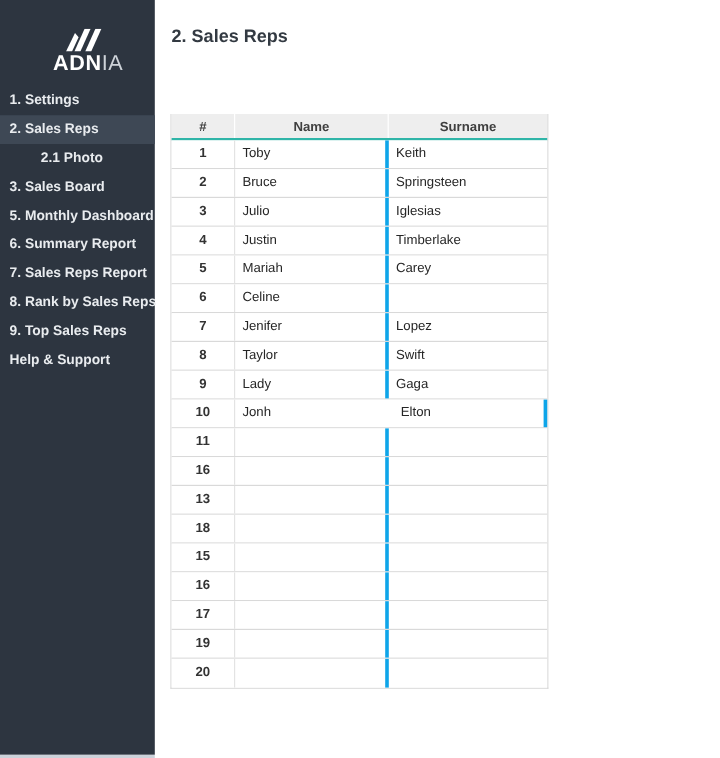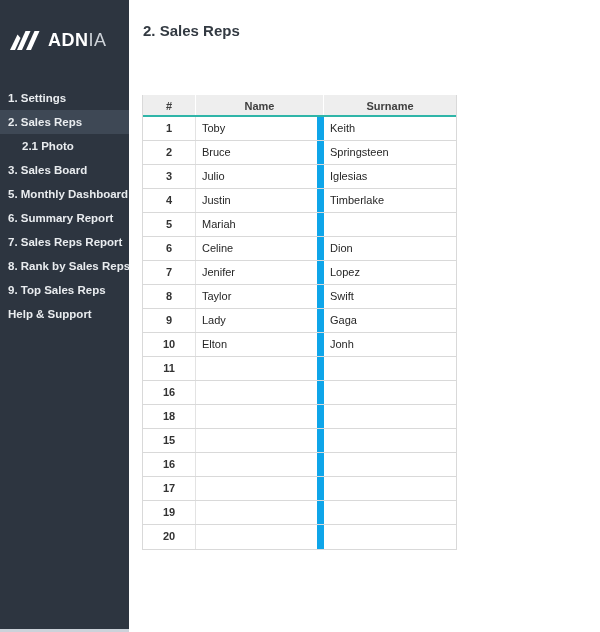--- a/index.html
+++ b/index.html
@@ -18,42 +18,42 @@
     width:129px; height:629px;
     background:#2d3540;
   }
   .sidebar-bottom-strip {
     position:absolute; left:0; top:629px;
     width:129px; height:3px;
     background:#ccd2da;
   }
   .logo {
     display:flex; align-items:center;
-    padding:24px 0 0 10px; height:56px;
+    padding:24px 0 0 10px; height:56px;flex-direction:column;
   }
   .logo svg { display:block; }
   .logo-text {
     margin-left:8px;
     font-size:18px; letter-spacing:0.5px;
     color:#ffffff; line-height:1;
   }
   .logo-text .bold { font-weight:bold; }
   .logo-text .light { font-weight:normal; color:#cdd2d8; }
 
-  .nav { margin-top:30px; }
+  .nav { margin-top:16px; }
   .side-item {
     height:24px; line-height:24px;
     padding-left:8px;
     color:#e9ecef;
     font-size:11.5px; font-weight:bold;
     cursor:pointer;
     white-space:nowrap;
   }
   .side-item.selected { background:#3e4855; }
-  .side-item.indent { padding-left:22px; }
+  .side-item.indent { padding-left:34px; }
 
   
   .main { position:absolute; left:129px; top:0; width:471px; height:632px; }
   .page-title {
     position:absolute; left:14px; top:22px;
     font-size:15px; font-weight:600;
     color:#333a42;
   }
 
   
@@ -83,21 +83,21 @@
 
   .row {
     display:flex;
     height:24px; line-height:23px;
     border-bottom:1px solid #d9d9d9;
     background:#ffffff;
   }
   .row:last-child { border-bottom:none; }
   .cell { color:#262626; overflow:hidden; white-space:nowrap; }
   .cell.num { text-align:center; font-weight:bold; color:#333333; border-right:1px solid #e3e3e3; }
-  .cell.name, .cell.surname { padding-left:6px; border-right:7px solid #0ea5e9; }
+  .cell.name, .cell.surname { padding-left:6px; border-right:3px solid #0ea5e9; }
   .cell.surname { border-right:none; }
 </style>
 </head>
 <body>
 
 <div class="sidebar">
   <div class="logo">
     <span>
       <svg width="30" height="19" viewBox="0 0 30 19" fill="#ffffff" xmlns="http://www.w3.org/2000/svg">
         <polygon points="0,19 5,19 10.5,7 7.5,3.5"></polygon>
@@ -148,53 +148,58 @@
           <div class="cell surname col-surname">Iglesias</div>
         </div>
         <div class="row">
           <div class="cell num col-num">4</div>
           <div class="cell name col-name">Justin</div>
           <div class="cell surname col-surname">Timberlake</div>
         </div>
         <div class="row">
           <div class="cell num col-num">5</div>
           <div class="cell name col-name">Mariah</div>
+          <div class="cell surname col-surname">Carey</div>
         </div>
         <div class="row">
           <div class="cell num col-num">6</div>
           <div class="cell name col-name">Celine</div>
-          <div class="cell surname col-surname">Dion</div>
         </div>
         <div class="row">
           <div class="cell num col-num">7</div>
           <div class="cell name col-name">Jenifer</div>
           <div class="cell surname col-surname">Lopez</div>
         </div>
         <div class="row">
           <div class="cell num col-num">8</div>
           <div class="cell name col-name">Taylor</div>
           <div class="cell surname col-surname">Swift</div>
         </div>
         <div class="row">
           <div class="cell num col-num">9</div>
           <div class="cell name col-name">Lady</div>
           <div class="cell surname col-surname">Gaga</div>
         </div>
         <div class="row">
           <div class="cell num col-num">10</div>
+          <div class="cell surname col-surname">Jonh</div>
           <div class="cell name col-name">Elton</div>
-          <div class="cell surname col-surname">Jonh</div>
         </div>
         <div class="row">
           <div class="cell num col-num">11</div>
           <div class="cell name col-name"></div>
           <div class="cell surname col-surname"></div>
         </div>
         <div class="row">
           <div class="cell num col-num">16</div>
+          <div class="cell name col-name"></div>
+          <div class="cell surname col-surname"></div>
+        </div>
+        <div class="row">
+          <div class="cell num col-num">13</div>
           <div class="cell name col-name"></div>
           <div class="cell surname col-surname"></div>
         </div>
         <div class="row">
           <div class="cell num col-num">18</div>
           <div class="cell name col-name"></div>
           <div class="cell surname col-surname"></div>
         </div>
         <div class="row">
           <div class="cell num col-num">15</div>

